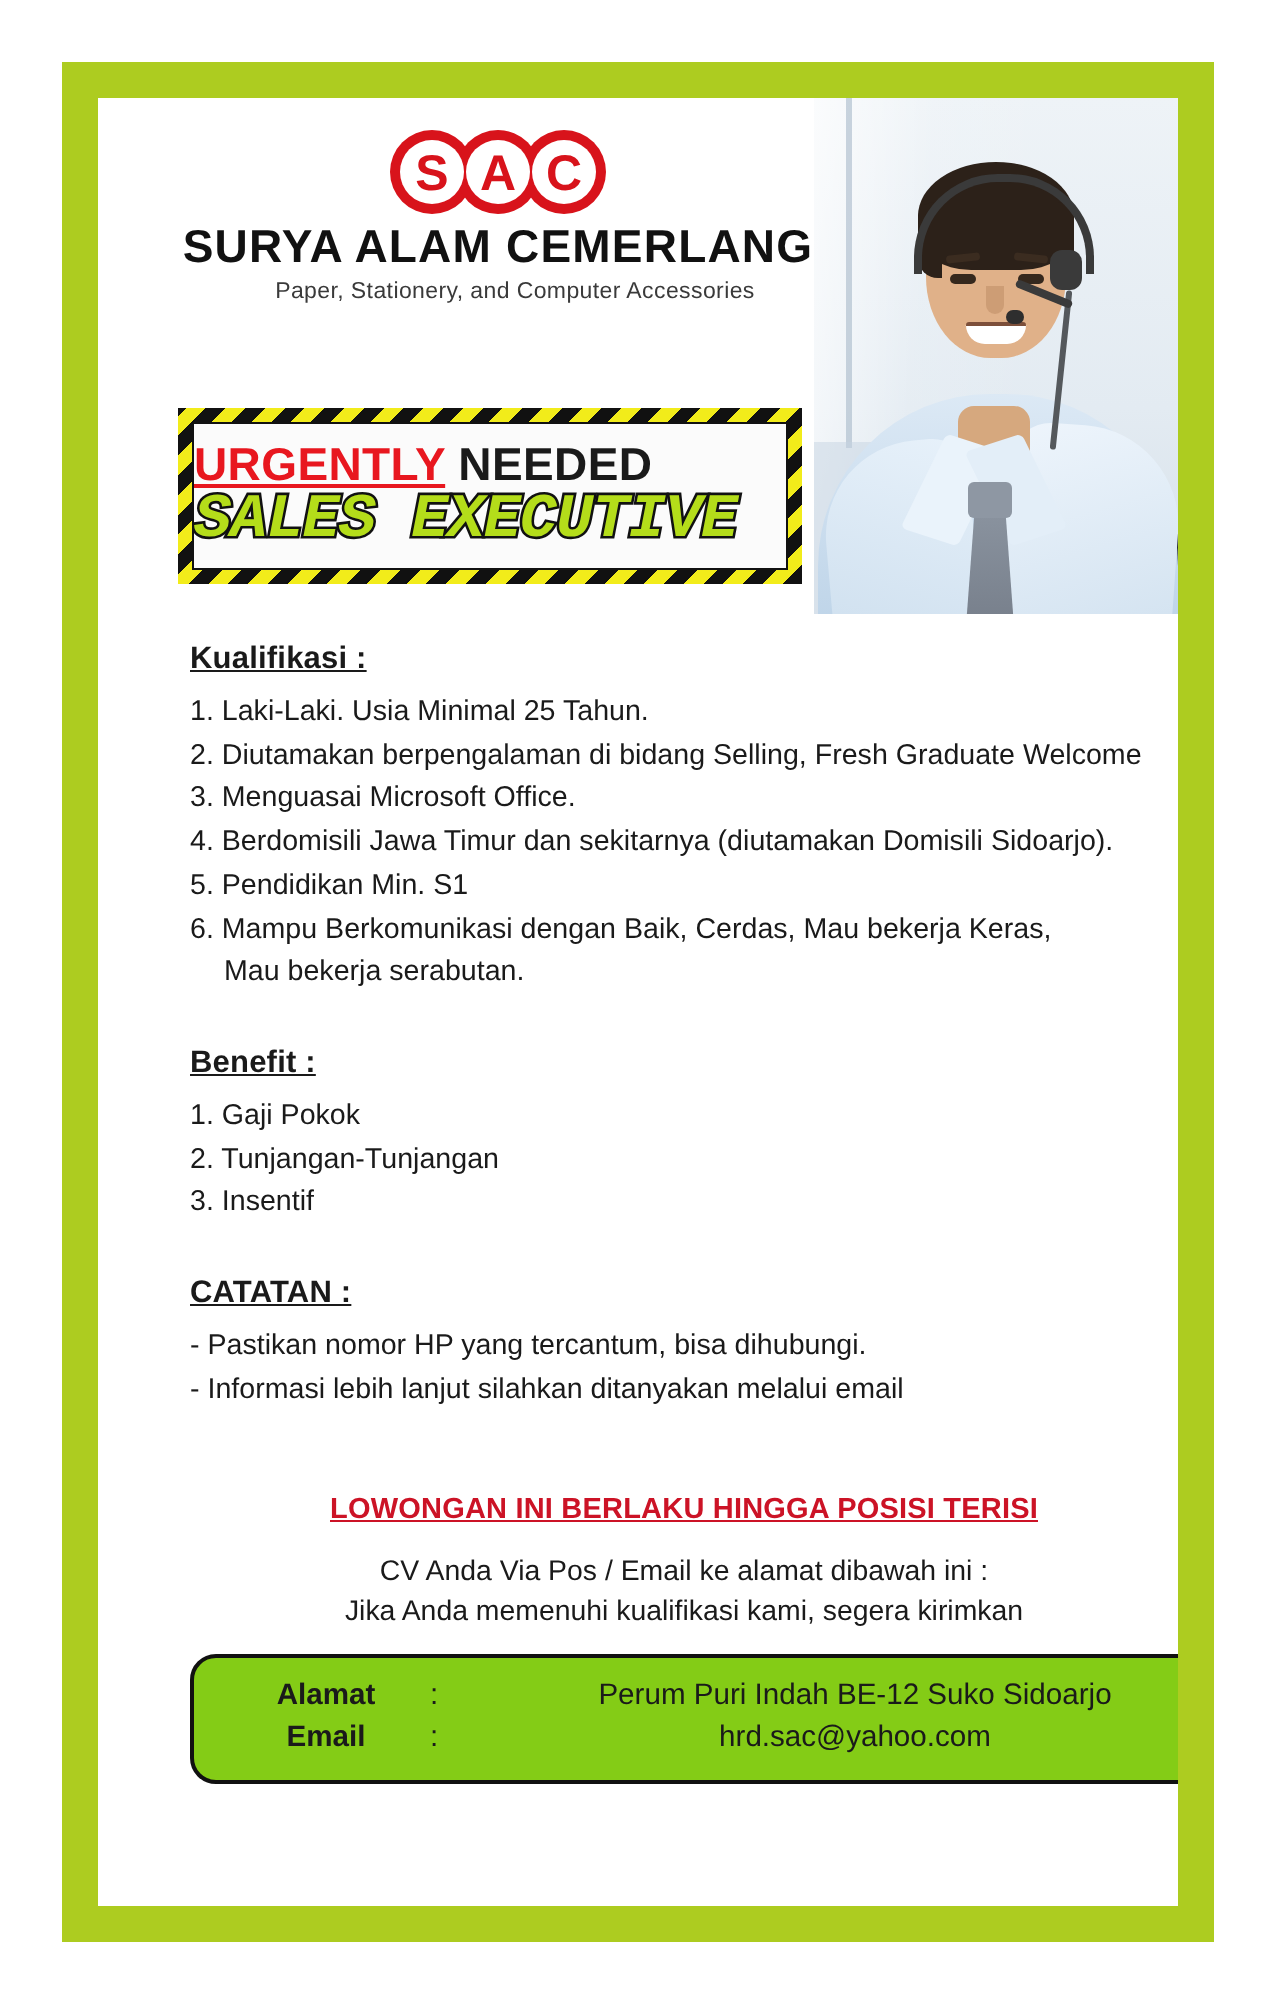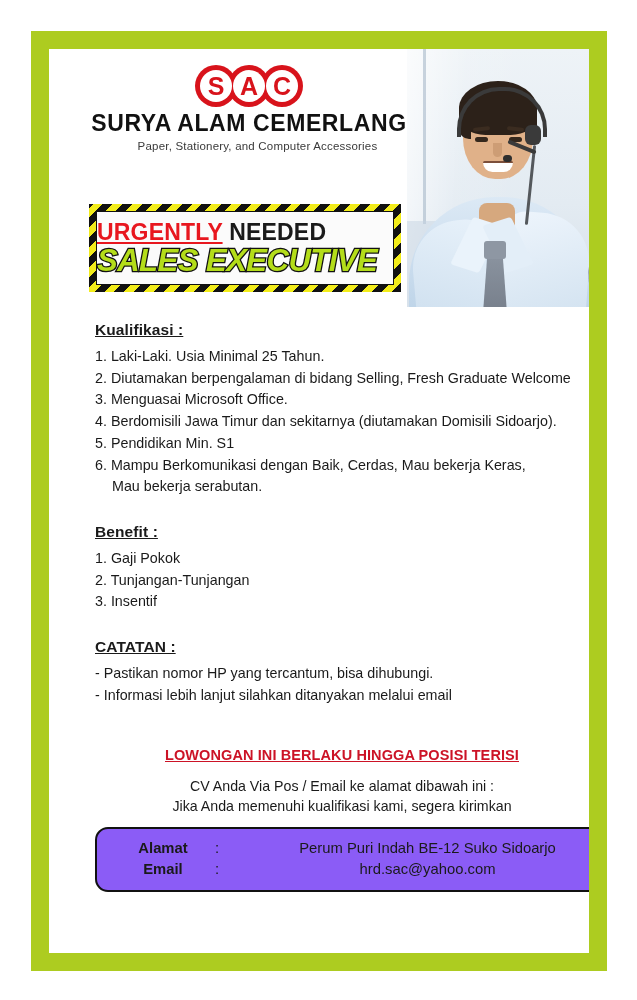--- a/index.html
+++ b/index.html
@@ -355,20 +355,21 @@
     font-size: 31px;
     font-weight: bold;
     font-style: italic;
     color: #b4dd1a;
     letter-spacing: -0.5px;
     white-space: nowrap;
     line-height: 1.0;
     margin-top: 1px;
     -webkit-text-stroke: 2.6px #111111;
     paint-order: stroke fill;
+    font-family: Liberation Mono, monospace;
   }
 
   
   .content {
     padding: 14px 0 0 46px;
     color: #1a1a1a;
   }
   .sec-title {
     font-size: 15.5px;
     font-weight: bold;
@@ -405,21 +406,21 @@
     color: #1a1a1a;
     margin: 0;
     line-height: 1.42;
   }
 
   .contact-box {
     margin: 11px auto 0 auto;
     width: 532px;
     border: 2.5px solid #111111;
     border-radius: 13px;
-    background: #8b5cf6;
+    background: #84cc16;
     padding: 9px 0 10px 0;
     box-sizing: border-box;
   }
   .contact-row {
     display: flex;
     align-items: baseline;
     font-size: 14.8px;
     line-height: 1.42;
     padding-left: 25px;
   }

